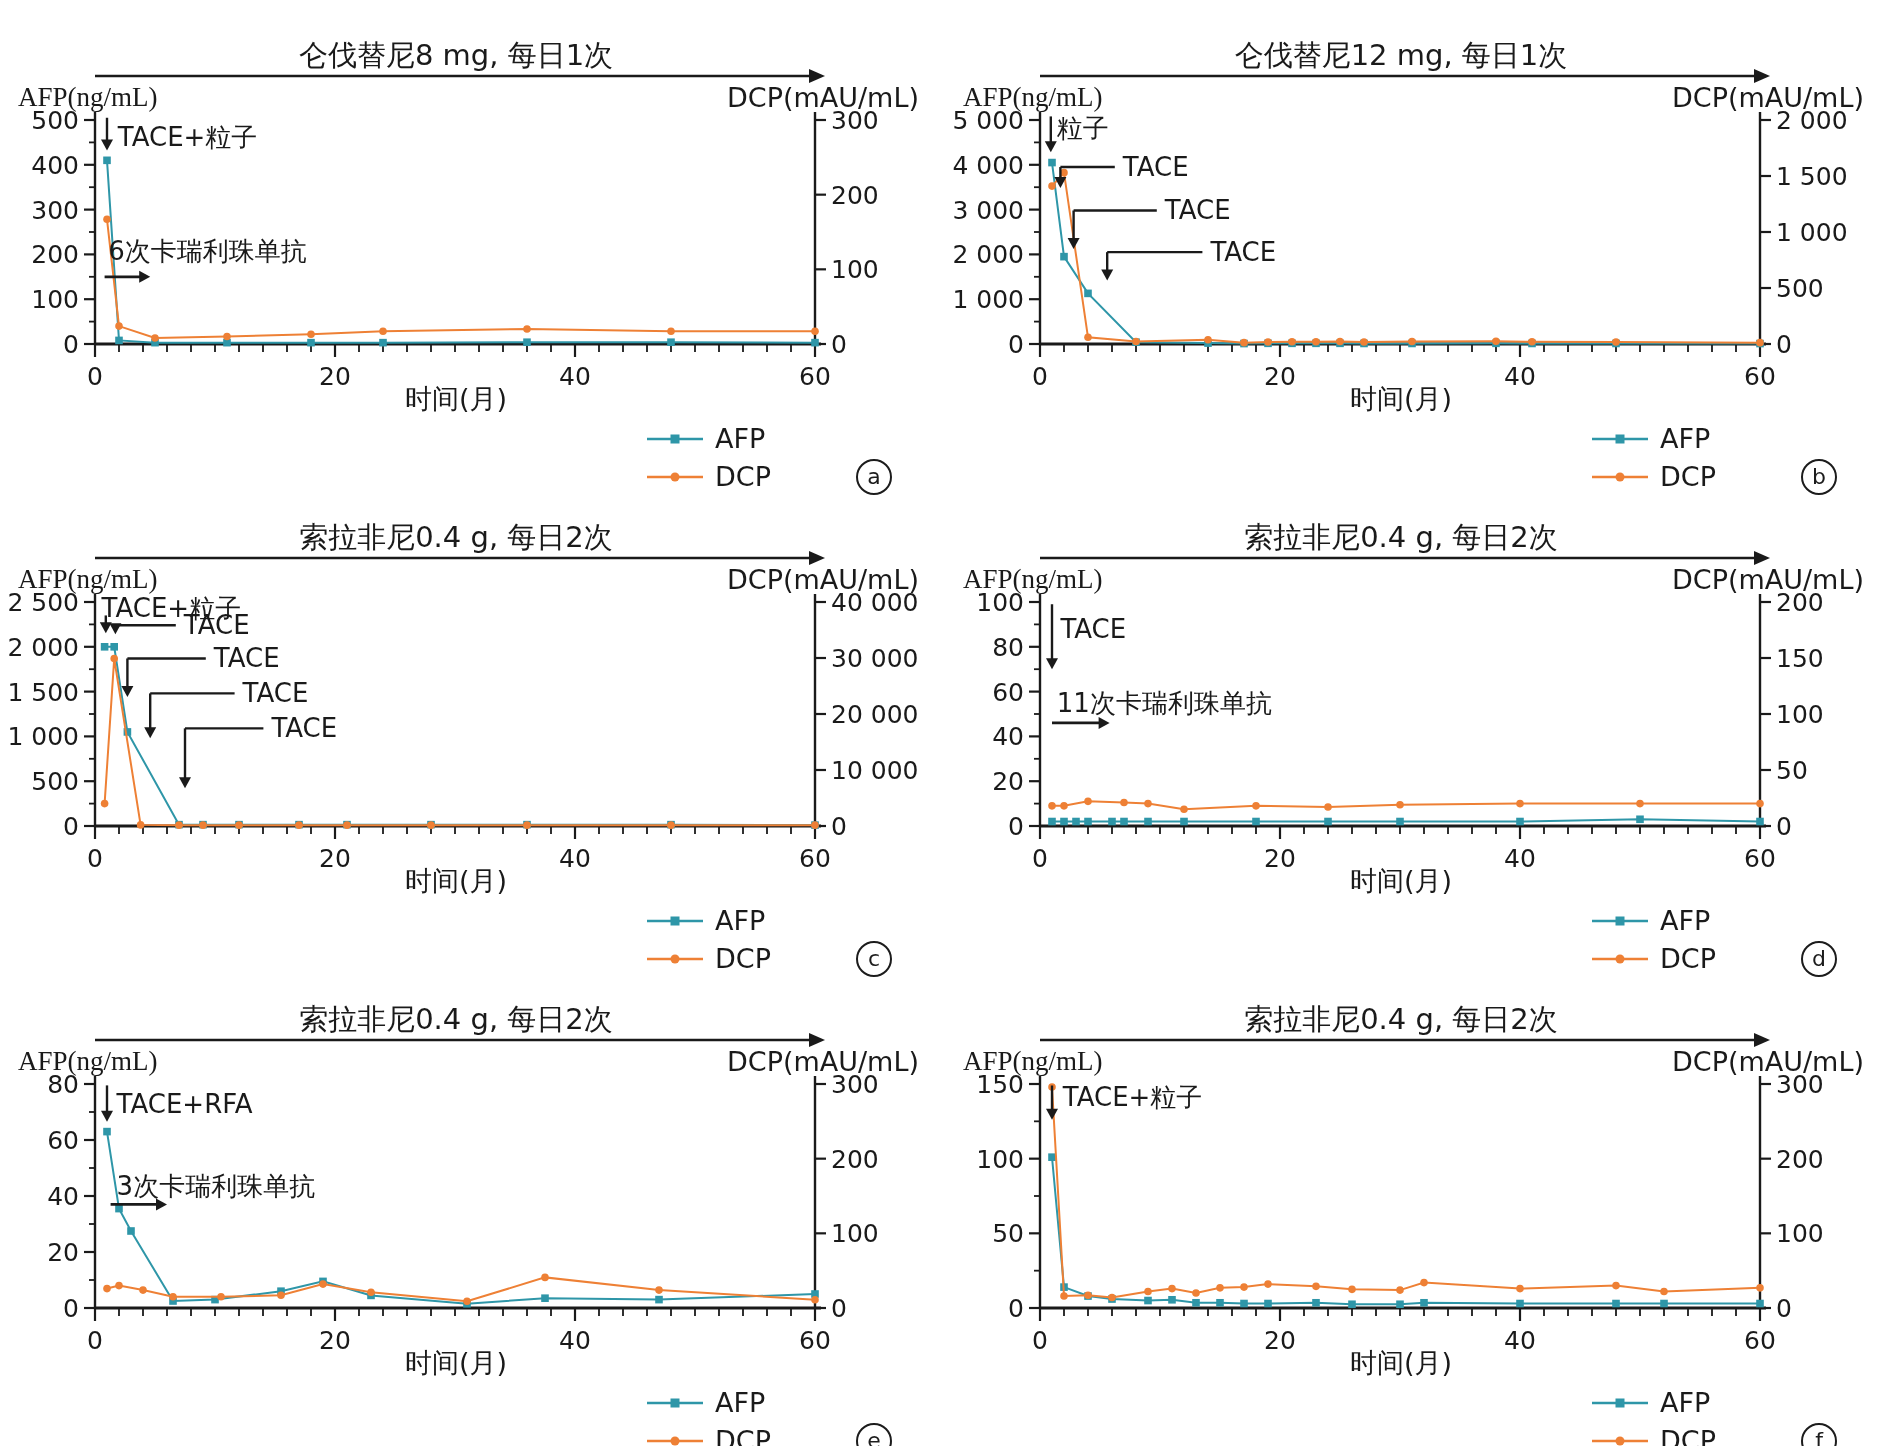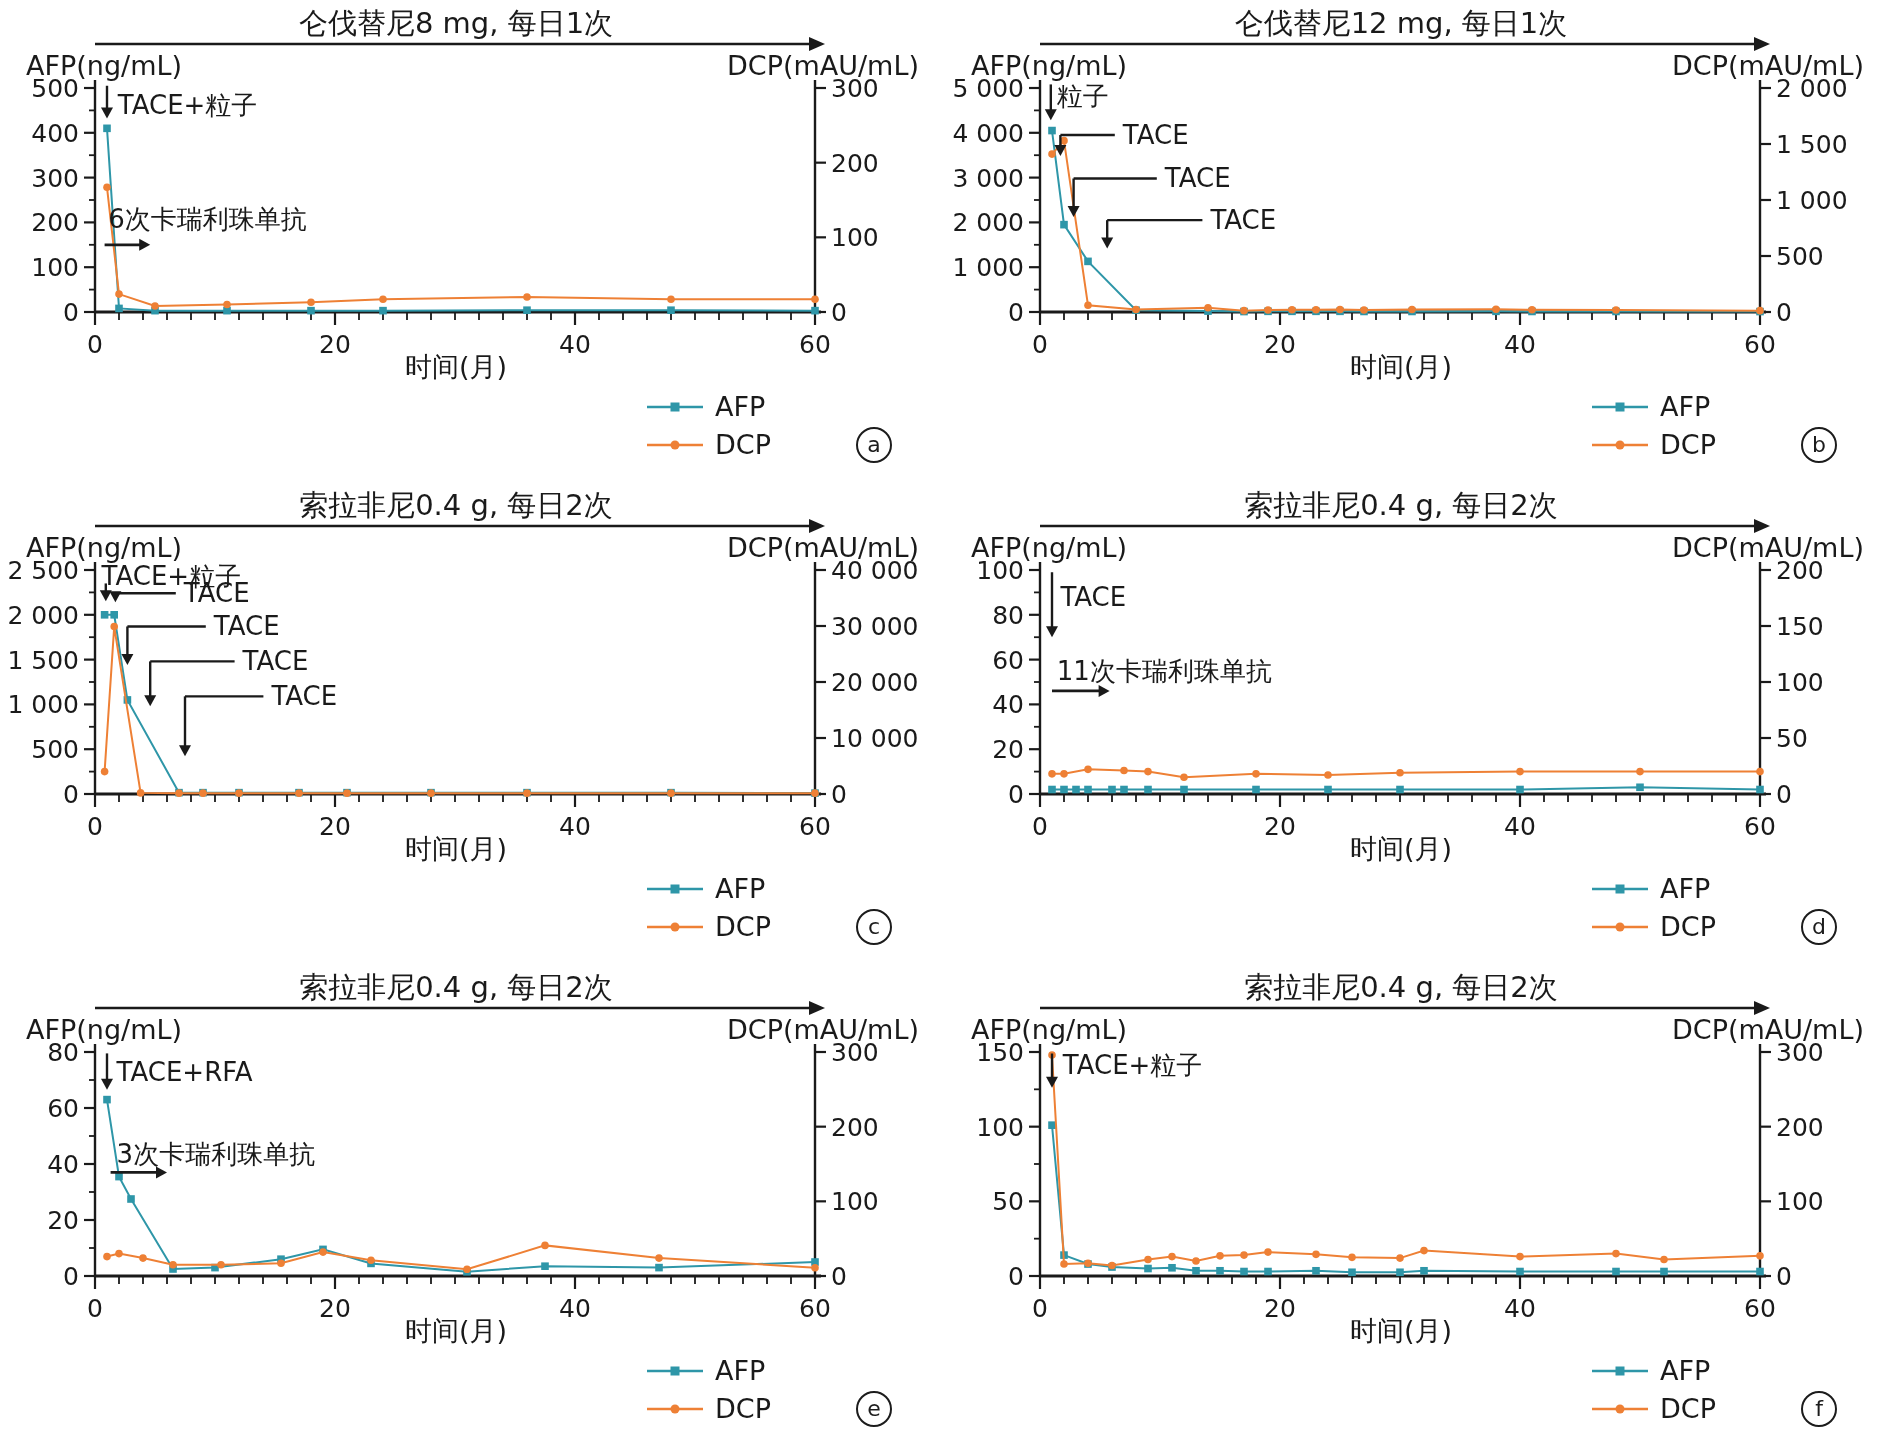--- a/index.html
+++ b/index.html
@@ -1,21 +1,21 @@
 <!DOCTYPE html>
 <html><head>
 <meta charset="utf-8">
 <style>
   html,body{margin:0;padding:0;background:#ffffff;}
   body{width:1890px;height:1446px;overflow:hidden;font-family:"DejaVu Sans","Liberation Sans",sans-serif;color:#1a1a1a;}
-  .figure{display:grid;grid-template-columns:945px 945px;grid-template-rows:482px 482px 482px;width:1890px;height:1182px;}
+  .figure{display:grid;grid-template-columns:945px 945px;grid-template-rows:482px 482px 482px;width:1890px;height:1182px;margin-top:32px;}
   .panel{position:relative;width:945px;height:482px;}
   .ptitle{position:absolute;left:95px;top:4px;width:722px;margin:0;text-align:center;font-size:29px;font-weight:400;color:#1a1a1a;}
   .axis-label{position:absolute;top:50px;font-size:27px;color:#1a1a1a;white-space:nowrap;}
-  .axis-label.left{left:26px;}
+  .axis-label.left{left:18px;font-family:Liberation Serif, serif;}
   .axis-label.right{right:26px;text-align:center;}
   .chart{position:absolute;left:0;top:0;width:945px;height:482px;}
   .xtitle{position:absolute;left:95px;top:349px;width:722px;text-align:center;font-size:27px;color:#1a1a1a;}
   .legend{position:absolute;left:645px;top:393px;display:flex;flex-direction:column;gap:11px;}
   .legend-item{display:flex;align-items:center;gap:10px;height:27px;}
   .legend-item span{font-size:27px;color:#1a1a1a;}
   .letter{position:absolute;left:856px;top:427px;width:32px;height:32px;border:2.2px solid #1c1c1c;border-radius:50%;text-align:center;line-height:31px;font-size:22px;color:#1c1c1c;background:#fff;}
 </style>
 </head>
 <body>

